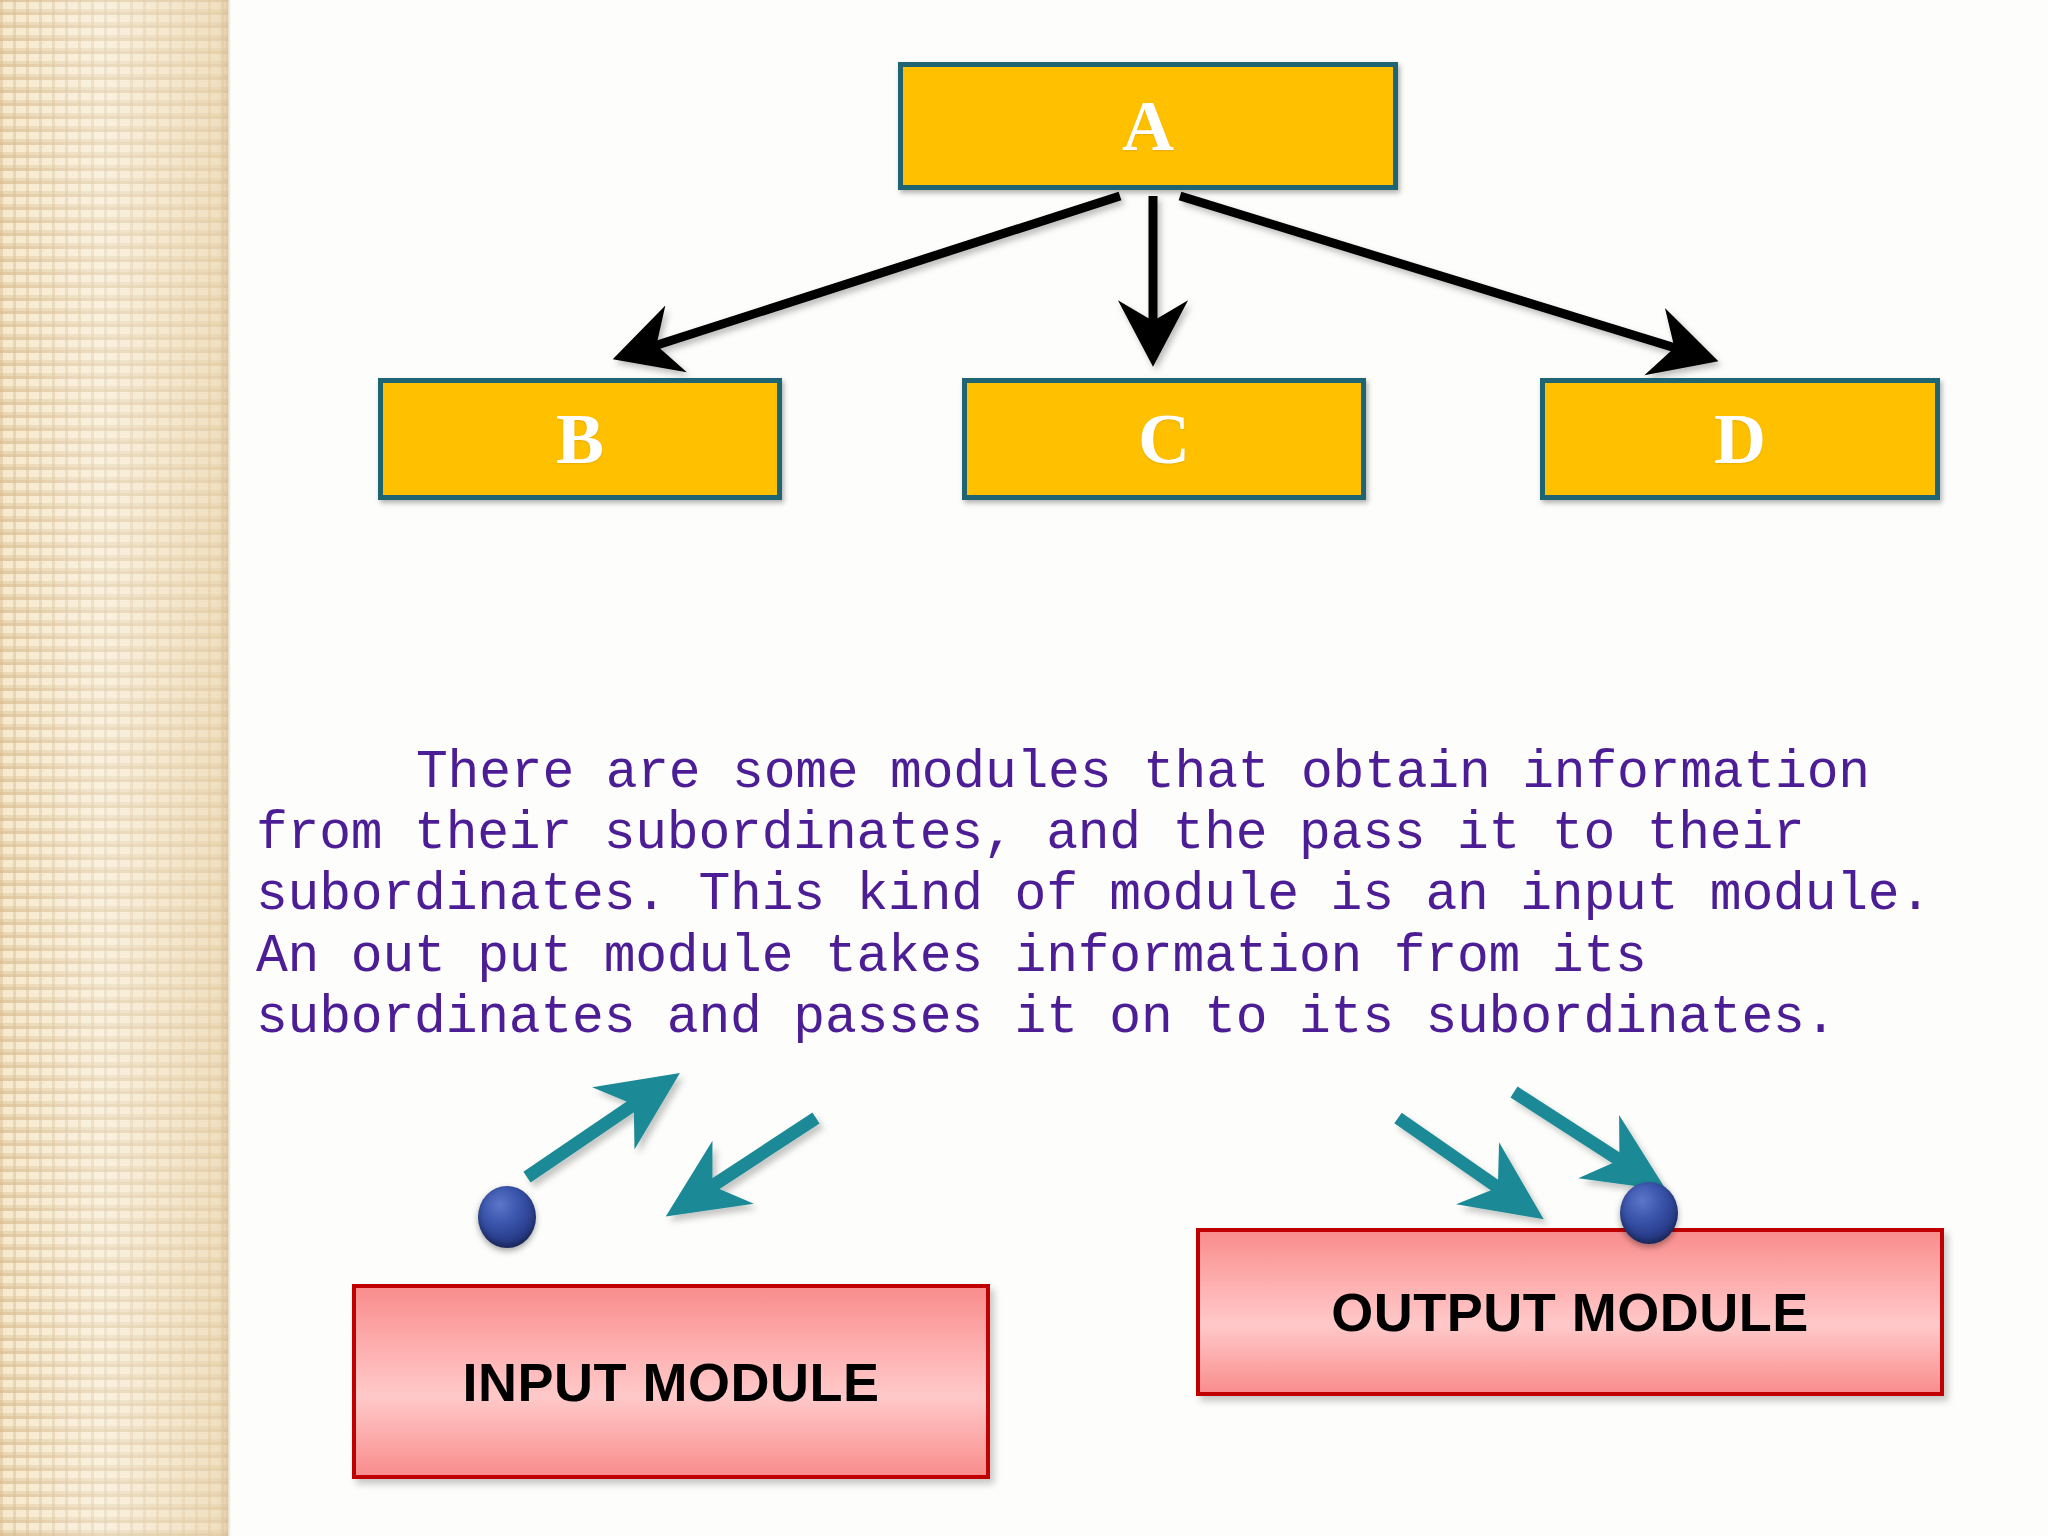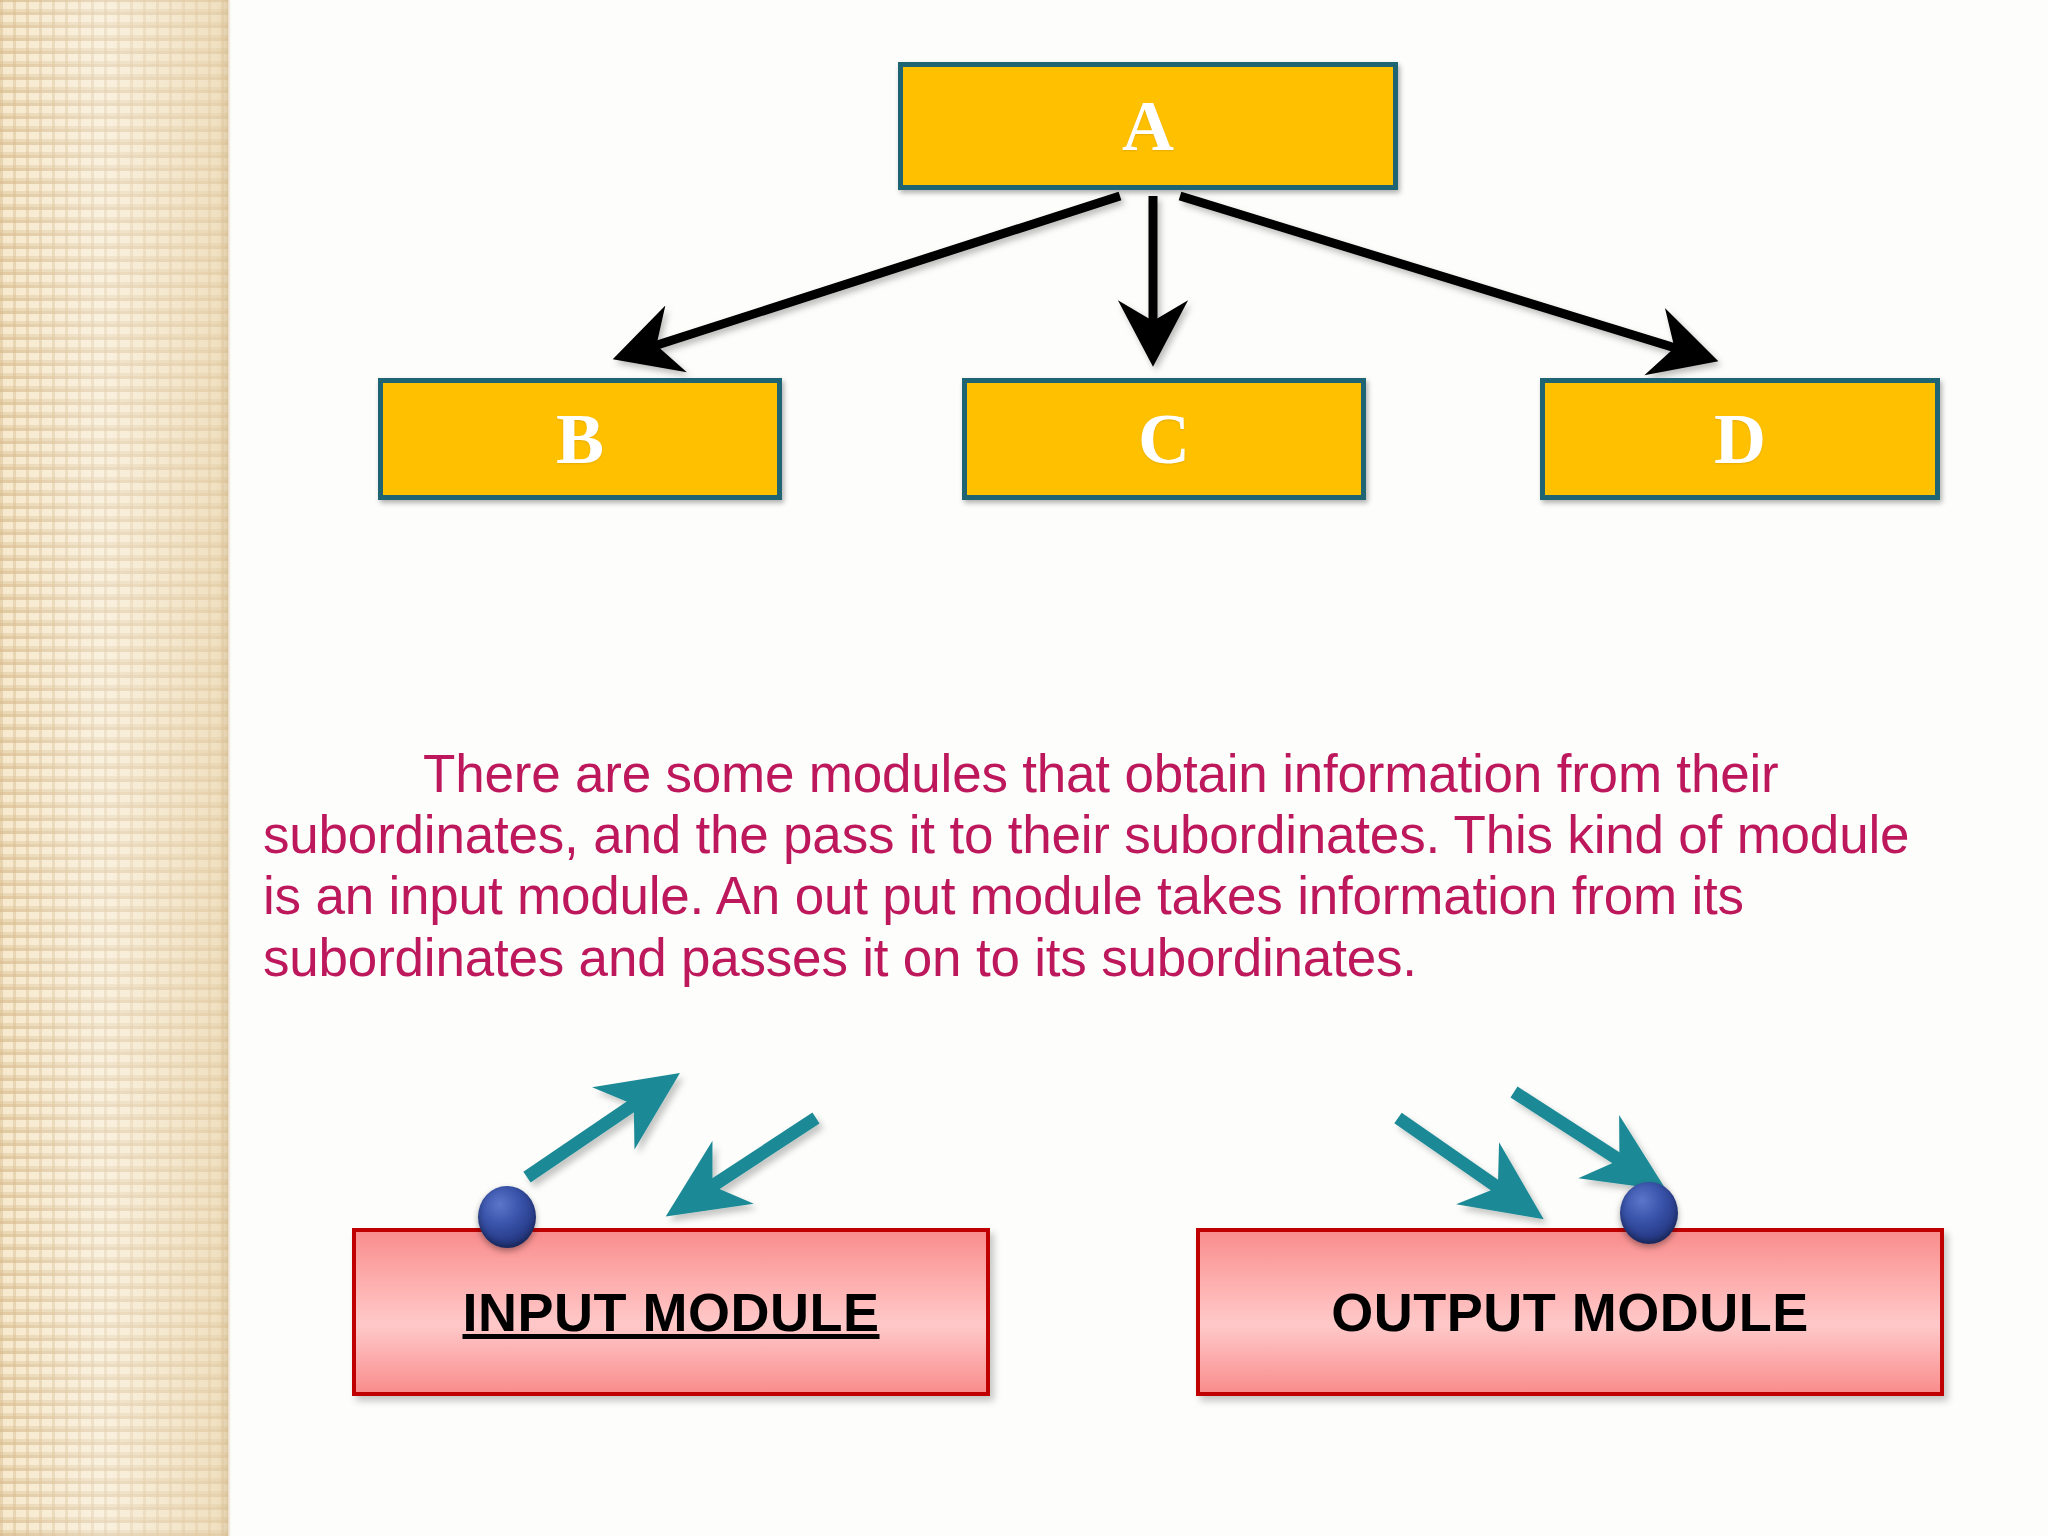--- a/index.html
+++ b/index.html
@@ -75,28 +75,28 @@
   #connectors, #teal-arrows {
     position: absolute;
     left: 0; top: 0;
     width: 2048px; height: 1536px;
     pointer-events: none;
   }
 
   
   #paragraph {
     position: absolute;
-    left: 263px;
+    left: 256px;
     top: 690px;
     width: 1690px;
-    font-family: Liberation Sans, sans-serif;
+    font-family: Liberation Mono, monospace;
     font-stretch: condensed;
     font-size: 53px;
     line-height: 1.155;
-    color: #be185d;
+    color: #4c1d95;
     text-indent: 160px;
     letter-spacing: -0.2px;
   }
 
   
   .pink-box {
     position: absolute;
     box-sizing: border-box;
     border: 4px solid #C00000;
     background: linear-gradient(180deg, #F98D8D 0%, #FFB9B9 42%, #FFC9C9 58%, #F98D8D 100%);
@@ -106,21 +106,21 @@
     box-shadow: 4px 5px 7px rgba(0,0,0,0.22);
   }
   .pink-box .pink-label {
     font-family: "Liberation Sans", sans-serif;
     font-weight: 700;
     font-size: 54px;
     color: #000000;
     letter-spacing: 0.5px;
     white-space: nowrap;
   }
-  #box-input  { left: 352px;  top: 1228px; width: 638px; height: 168px; text-decoration: underline; }
+  #box-input  { left: 352px;  top: 1284px; width: 638px; height: 195px; }
   #box-output { left: 1196px; top: 1228px; width: 748px; height: 168px; }
 
   
   .sphere {
     position: absolute;
     width: 58px;
     height: 62px;
     border-radius: 50%;
     background:
       radial-gradient(circle at 38% 30%, #5C76C9 0%, #3C57AE 32%, #2A3F8E 62%, #1C2A62 100%);

